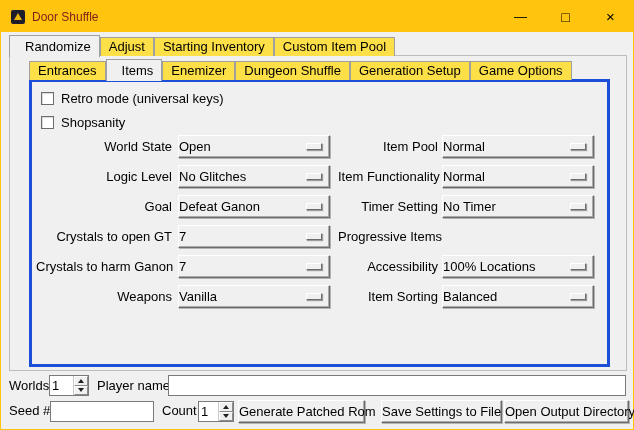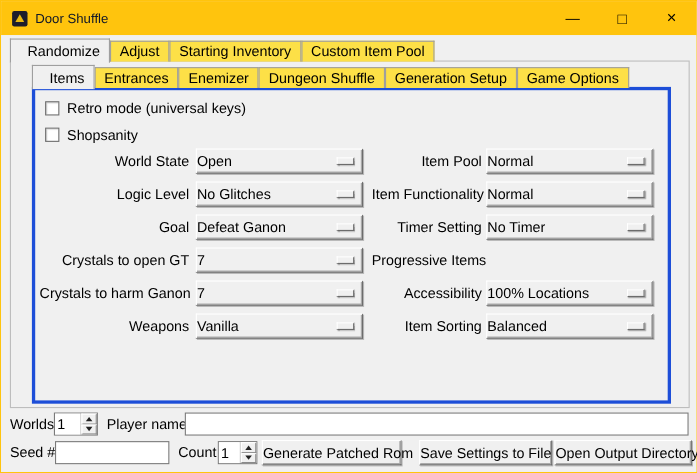--- a/index.html
+++ b/index.html
@@ -11,21 +11,21 @@
     background:#f0f0f0;
     border:1px solid #ffc40d;
   }
 
   
   .titlebar {
     position:absolute; left:0; top:0; right:0; height:31px;
     background:#ffc40d; display:flex; align-items:center;
   }
   .app-icon { width:16px; height:16px; margin:0 6px 0 9px; flex:0 0 auto; }
-  .title-text { font-size:12px; color:#0f172a; }
+  .title-text { font-size:12px; color:#7f1d1d; }
   .title-spacer { flex:1; }
   .win-btn {
     width:45px; height:31px; display:flex; align-items:center; justify-content:center;
     font-size:13px; color:#000; cursor:default;
   }
   .win-btn.max { font-size:14px; }
   .win-btn.close { font-size:15px; }
 
   
   .client { position:absolute; left:0; top:31px; right:0; bottom:0; background:#f0f0f0; }
@@ -137,22 +137,22 @@
     <div class="tabs outer-tabs">
       <div class="tab selected">Randomize</div>
       <div class="tab">Adjust</div>
       <div class="tab">Starting Inventory</div>
       <div class="tab">Custom Item Pool</div>
     </div>
 
     <div class="outer-panel">
 
       <div class="tabs inner-tabs">
+        <div class="tab">Entrances</div>
         <div class="tab selected">Items</div>
-        <div class="tab">Entrances</div>
         <div class="tab">Enemizer</div>
         <div class="tab">Dungeon Shuffle</div>
         <div class="tab">Generation Setup</div>
         <div class="tab">Game Options</div>
       </div>
 
       <div class="inner-panel">
 
         <div class="check-row" style="top:7px;">
           <span class="check-box"></span>

